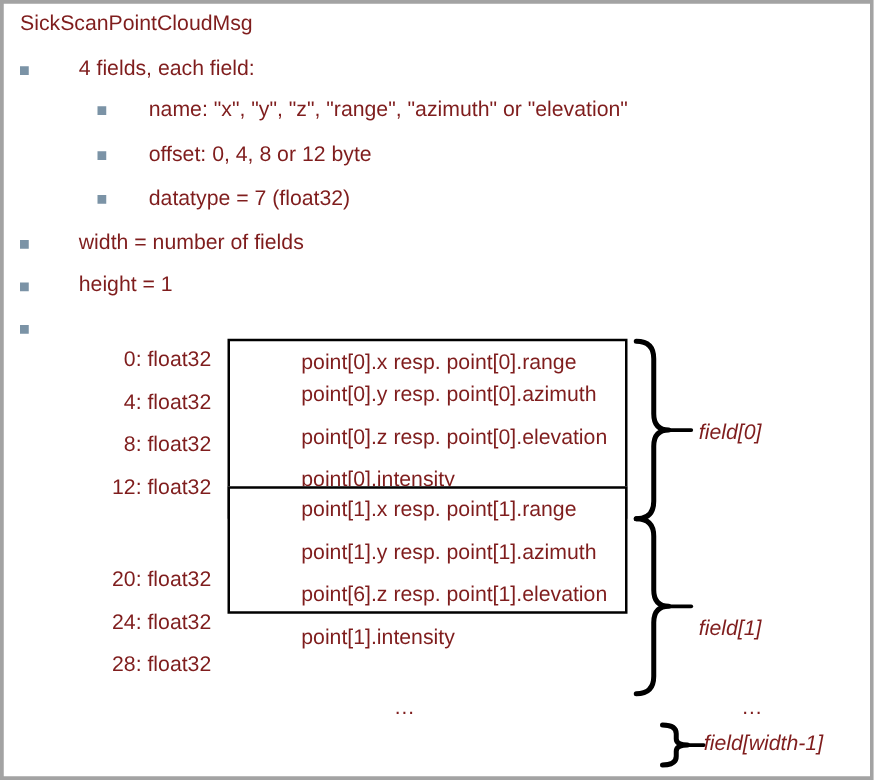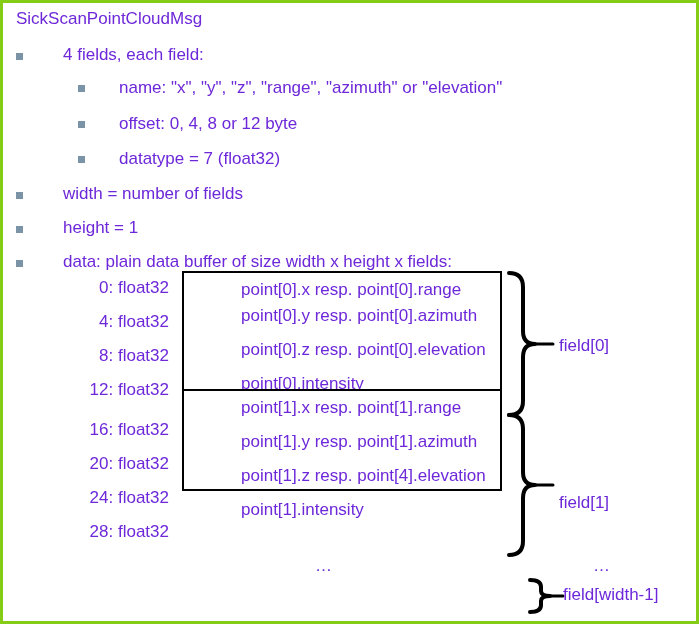--- a/index.html
+++ b/index.html
@@ -5,24 +5,24 @@
   html, body {
     margin: 0;
     padding: 0;
     background: #ffffff;
   }
   #frame {
     position: relative;
     width: 699px;
     height: 624px;
     box-sizing: border-box;
-    border: 3px solid #84cc16;
+    border: 3px solid #a3a3a3;
     background: #ffffff;
     font-family: "Liberation Sans", sans-serif;
-    color: #6d28d9;
+    color: #7f1d1d;
     overflow: hidden;
   }
   .abs { position: absolute; }
 
   .title {
     left: 13px;
     top: 6px;
     font-size: 17px;
     line-height: 20px;
     white-space: nowrap;
@@ -77,20 +77,21 @@
     white-space: nowrap;
     padding-left: 9px;
   }
 
   .brace-group { pointer-events: none; }
 
   .field-label {
     font-size: 17px;
     line-height: 20px;
     white-space: nowrap;
+    font-style: italic;
   }
 
   .ellipsis {
     font-size: 17px;
     line-height: 20px;
     letter-spacing: 1px;
     white-space: nowrap;
   }
 </style>
 </head>
@@ -125,44 +126,42 @@
     <span class="btext">width = number of fields</span>
   </div>
 
   <div class="abs bullet-row lvl1 row-l1" style="top:214px">
     <span class="bullet bullet-l1"></span>
     <span class="btext">height  = 1</span>
   </div>
 
   <div class="abs bullet-row lvl1 row-l1" style="top:248px">
     <span class="bullet bullet-l1"></span>
-    <span class="btext">data: plain data buffer of size width x height x fields:</span>
   </div>
 
   <div class="abs offsets" style="top:274px">0: float32</div>
   <div class="abs offsets" style="top:308px">4: float32</div>
   <div class="abs offsets" style="top:342px">8: float32</div>
   <div class="abs offsets" style="top:376px">12: float32</div>
 
-  <div class="abs offsets" style="top:416px">16: float32</div>
   <div class="abs offsets" style="top:450px">20: float32</div>
   <div class="abs offsets" style="top:484px">24: float32</div>
   <div class="abs offsets" style="top:518px">28: float32</div>
 
   <div class="abs databox" style="top:268px; height:144px">
     <div class="line" style="margin-top:6px">point[0].x resp. point[0].range</div>
     <div class="line" style="margin-top:4px">point[0].y resp. point[0].azimuth</div>
     <div class="line" style="margin-top:12px">point[0].z resp. point[0].elevation</div>
     <div class="line" style="margin-top:12px">point[0].intensity</div>
   </div>
 
   <div class="abs databox" style="top:386px; height:102px">
     <div class="line" style="margin-top:6px">point[1].x resp. point[1].range</div>
     <div class="line" style="margin-top:12px">point[1].y resp. point[1].azimuth</div>
-    <div class="line" style="margin-top:12px">point[1].z resp. point[4].elevation</div>
+    <div class="line" style="margin-top:12px">point[6].z resp. point[1].elevation</div>
     <div class="line" style="margin-top:12px">point[1].intensity</div>
   </div>
 
   <svg class="abs brace-group" style="left:500px; top:264px" width="60" height="154">
     <path d="M 6 6 Q 20 6 20 20 L 20 64 Q 20 77 32 77 Q 20 77 20 90 L 20 134 Q 20 148 6 148" fill="none" stroke="#000000" stroke-width="4" stroke-linecap="round" stroke-linejoin="round"></path>
     <path d="M 32 77 L 50 77" fill="none" stroke="#000000" stroke-width="3" stroke-linecap="round"></path>
   </svg>
   <div class="abs field-label" style="left:556px; top:333px">field[0]</div>
 
   <svg class="abs brace-group" style="left:500px; top:406px" width="60" height="152">

